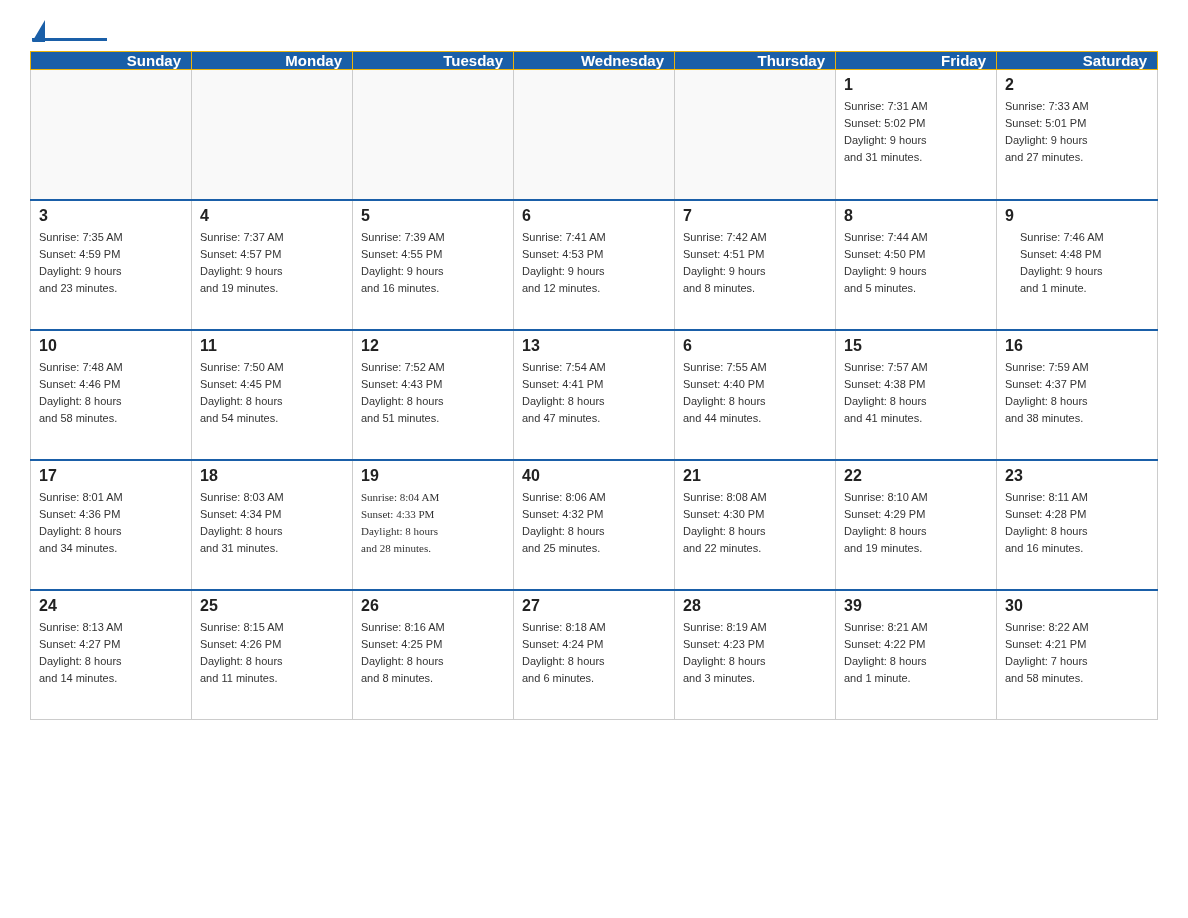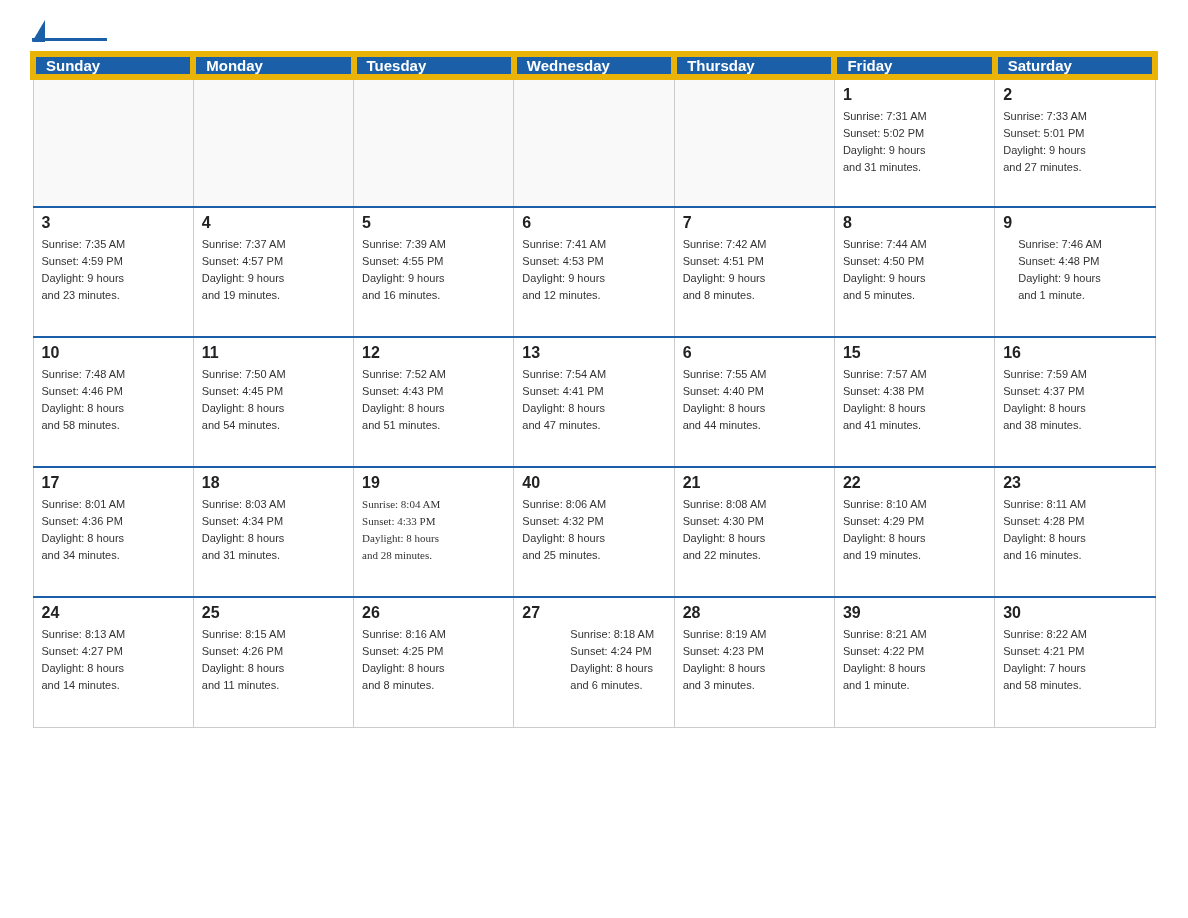--- a/index.html
+++ b/index.html
@@ -45,22 +45,22 @@
       width: 100%;
       border-collapse: collapse;
       margin-top: 10px;
     }
     .calendar th {
       background: #1a5fa8;
       color: #fff;
       font-size: 15px;
       font-weight: 600;
       padding: 0 10px;
-      text-align: left;
-      border: 6px solid #eab308;
+      text-align: right;
+      border: 1px solid #eab308;
     }
     .calendar td {
       border: 1px solid #ccc;
       vertical-align: top;
       padding: 6px 8px;
       width: 14.28%;
       min-height: 110px;
       height: 130px;
     }
     .day-number {
@@ -307,21 +307,21 @@
         </td>
         <td>
           <div class="day-number">26</div>
           <div class="day-info" style="white-space: pre-line;">Sunrise: 8:16 AM
 Sunset: 4:25 PM
 Daylight: 8 hours
 and 8 minutes.</div>
         </td>
         <td>
           <div class="day-number">27</div>
-          <div class="day-info" style="white-space: pre-line; margin-left: 48px;">Sunrise: 8:18 AM
+          <div class="day-info" style="white-space: pre-line;">Sunrise: 8:18 AM
 Sunset: 4:24 PM
 Daylight: 8 hours
 and 6 minutes.</div>
         </td>
         <td>
           <div class="day-number">28</div>
           <div class="day-info" style="white-space: pre-line;">Sunrise: 8:19 AM
 Sunset: 4:23 PM
 Daylight: 8 hours
 and 3 minutes.</div>

